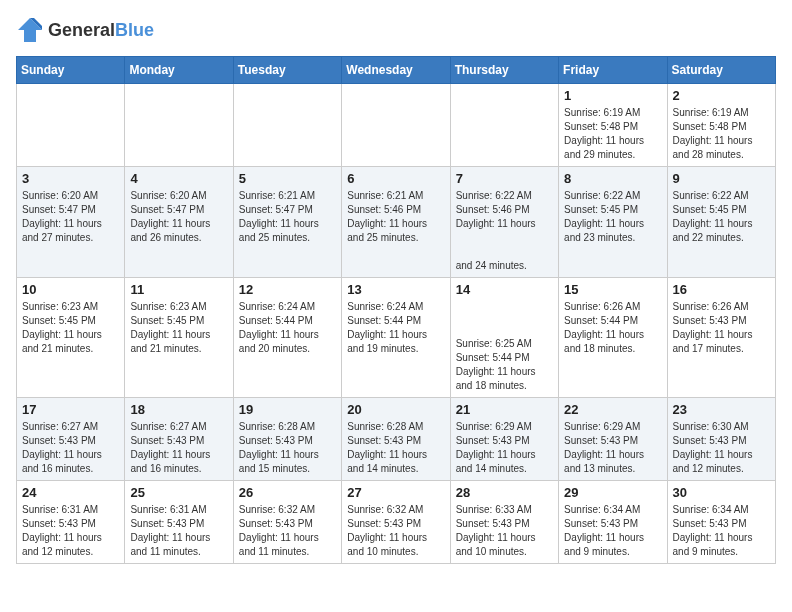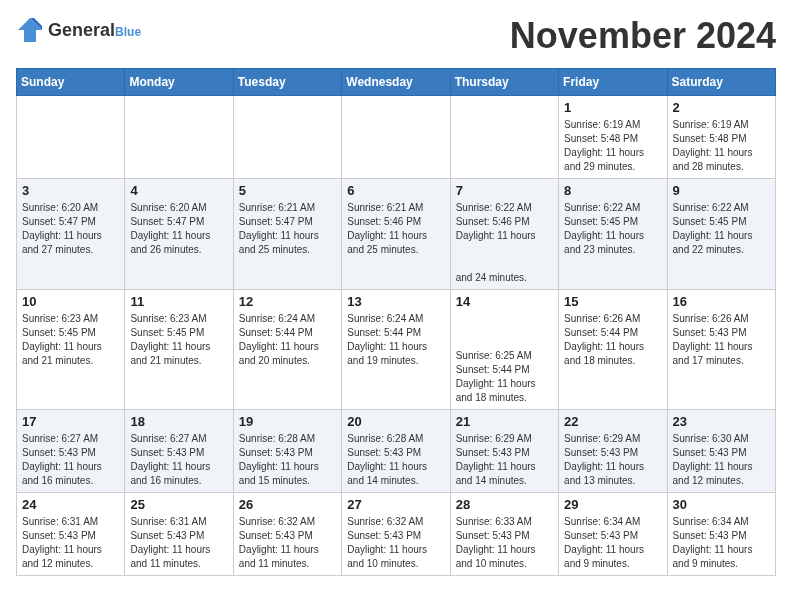--- a/index.html
+++ b/index.html
@@ -82,26 +82,25 @@
 <body>
 
 <div class="header">
   <div class="logo">
     <svg class="logo-icon" viewBox="0 0 28 28" xmlns="http://www.w3.org/2000/svg">
       <polygon points="14,2 26,14 20,14 20,26 8,26 8,14 2,14" fill="#4a90d9"></polygon>
       <polygon points="18,2 26,10 26,14 14,2" fill="#2a70bf"></polygon>
     </svg>
     <div>
       <div>
-        <span style="font-size:18px;font-weight:bold;color:#333;">General</span><span style="font-size:12px;font-weight:bold;color:#4a90d9;">Blue</span>
+        <span style="font-size:18px;font-weight:bold;color:#333;">General</span><span style="font-size:18px;font-weight:bold;color:#4a90d9;">Blue</span>
       </div>
     </div>
   </div>
   <div class="title-area">
-    <div class="month-title">November 2024</div>
   </div>
 </div>
 
 <table class="calendar-table">
   <thead>
     <tr>
     <th>Sunday</th>
         <th>Monday</th>
         <th>Tuesday</th>
         <th>Wednesday</th>

